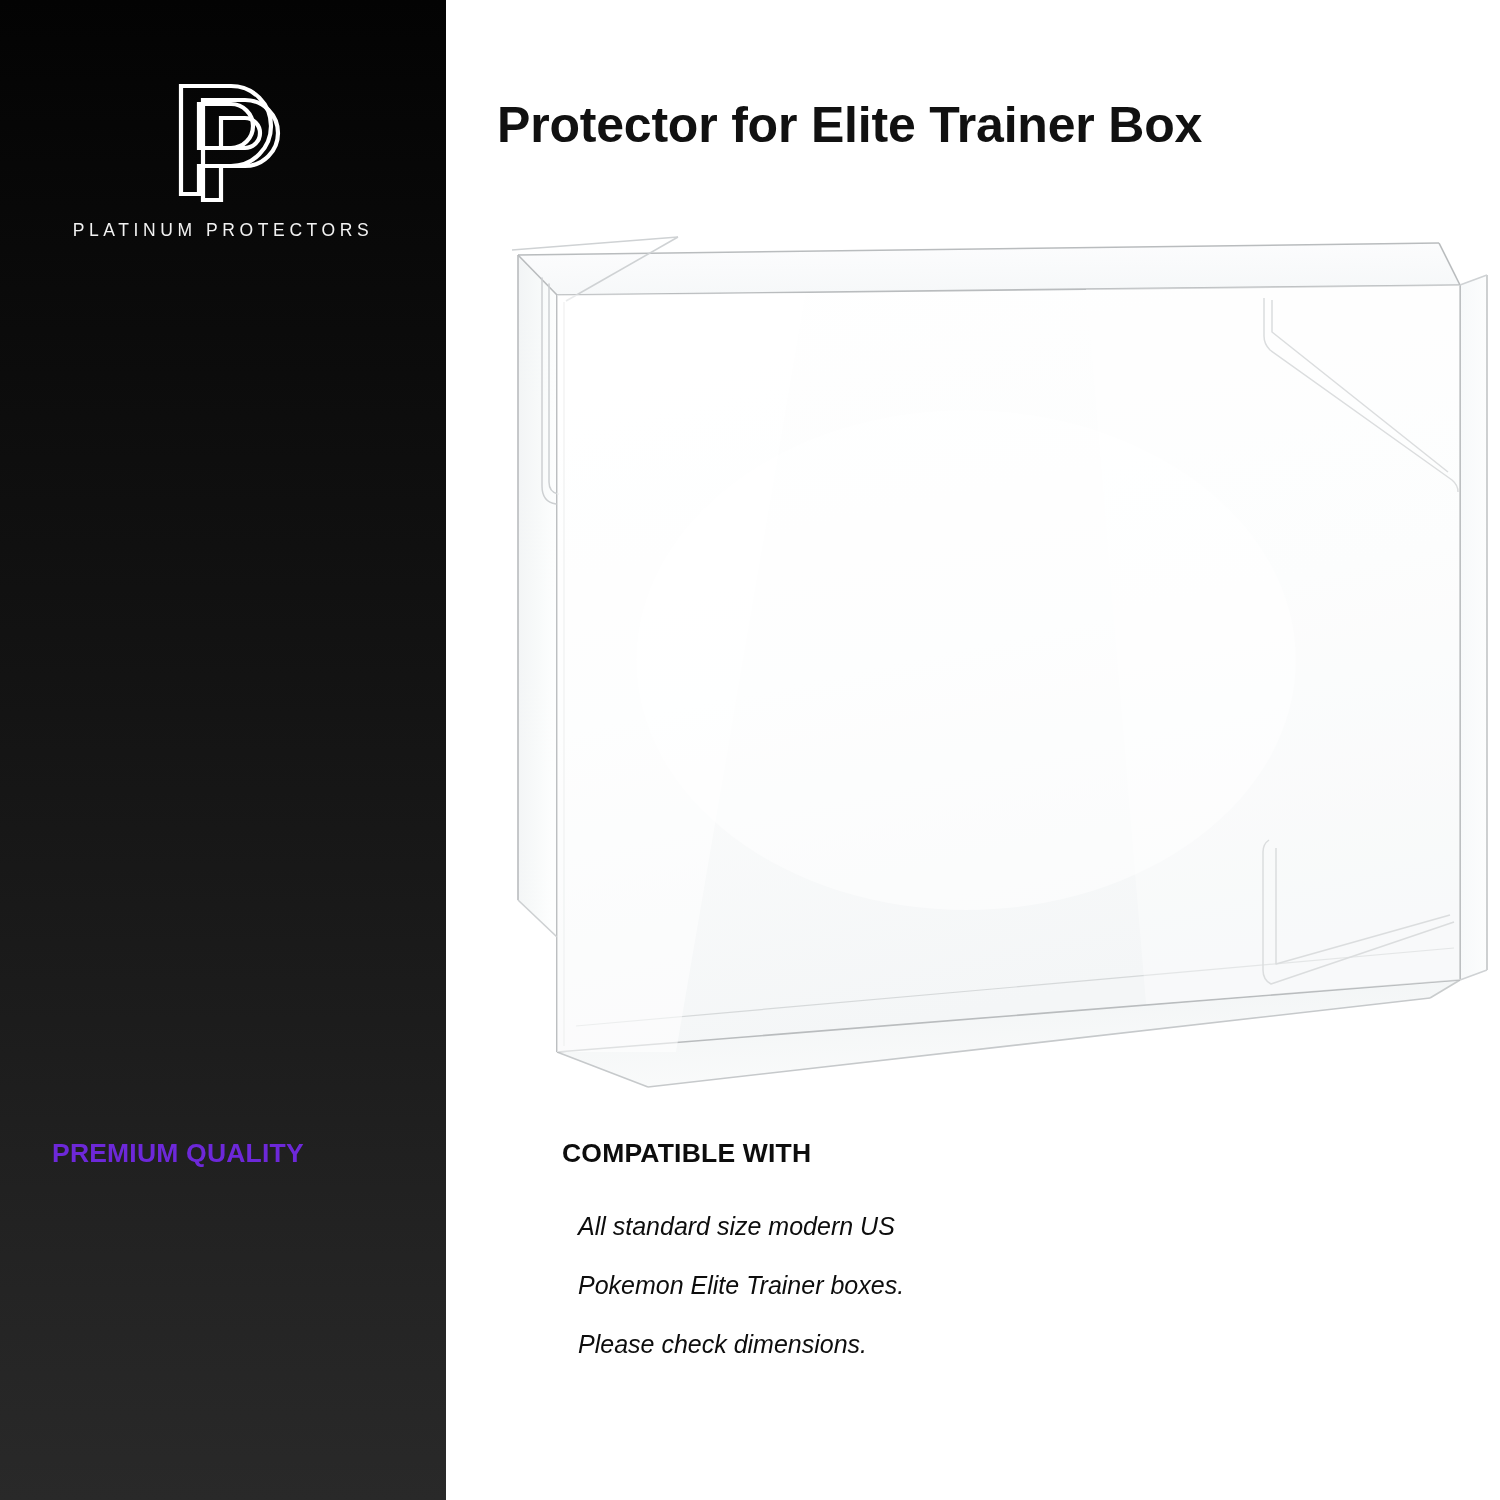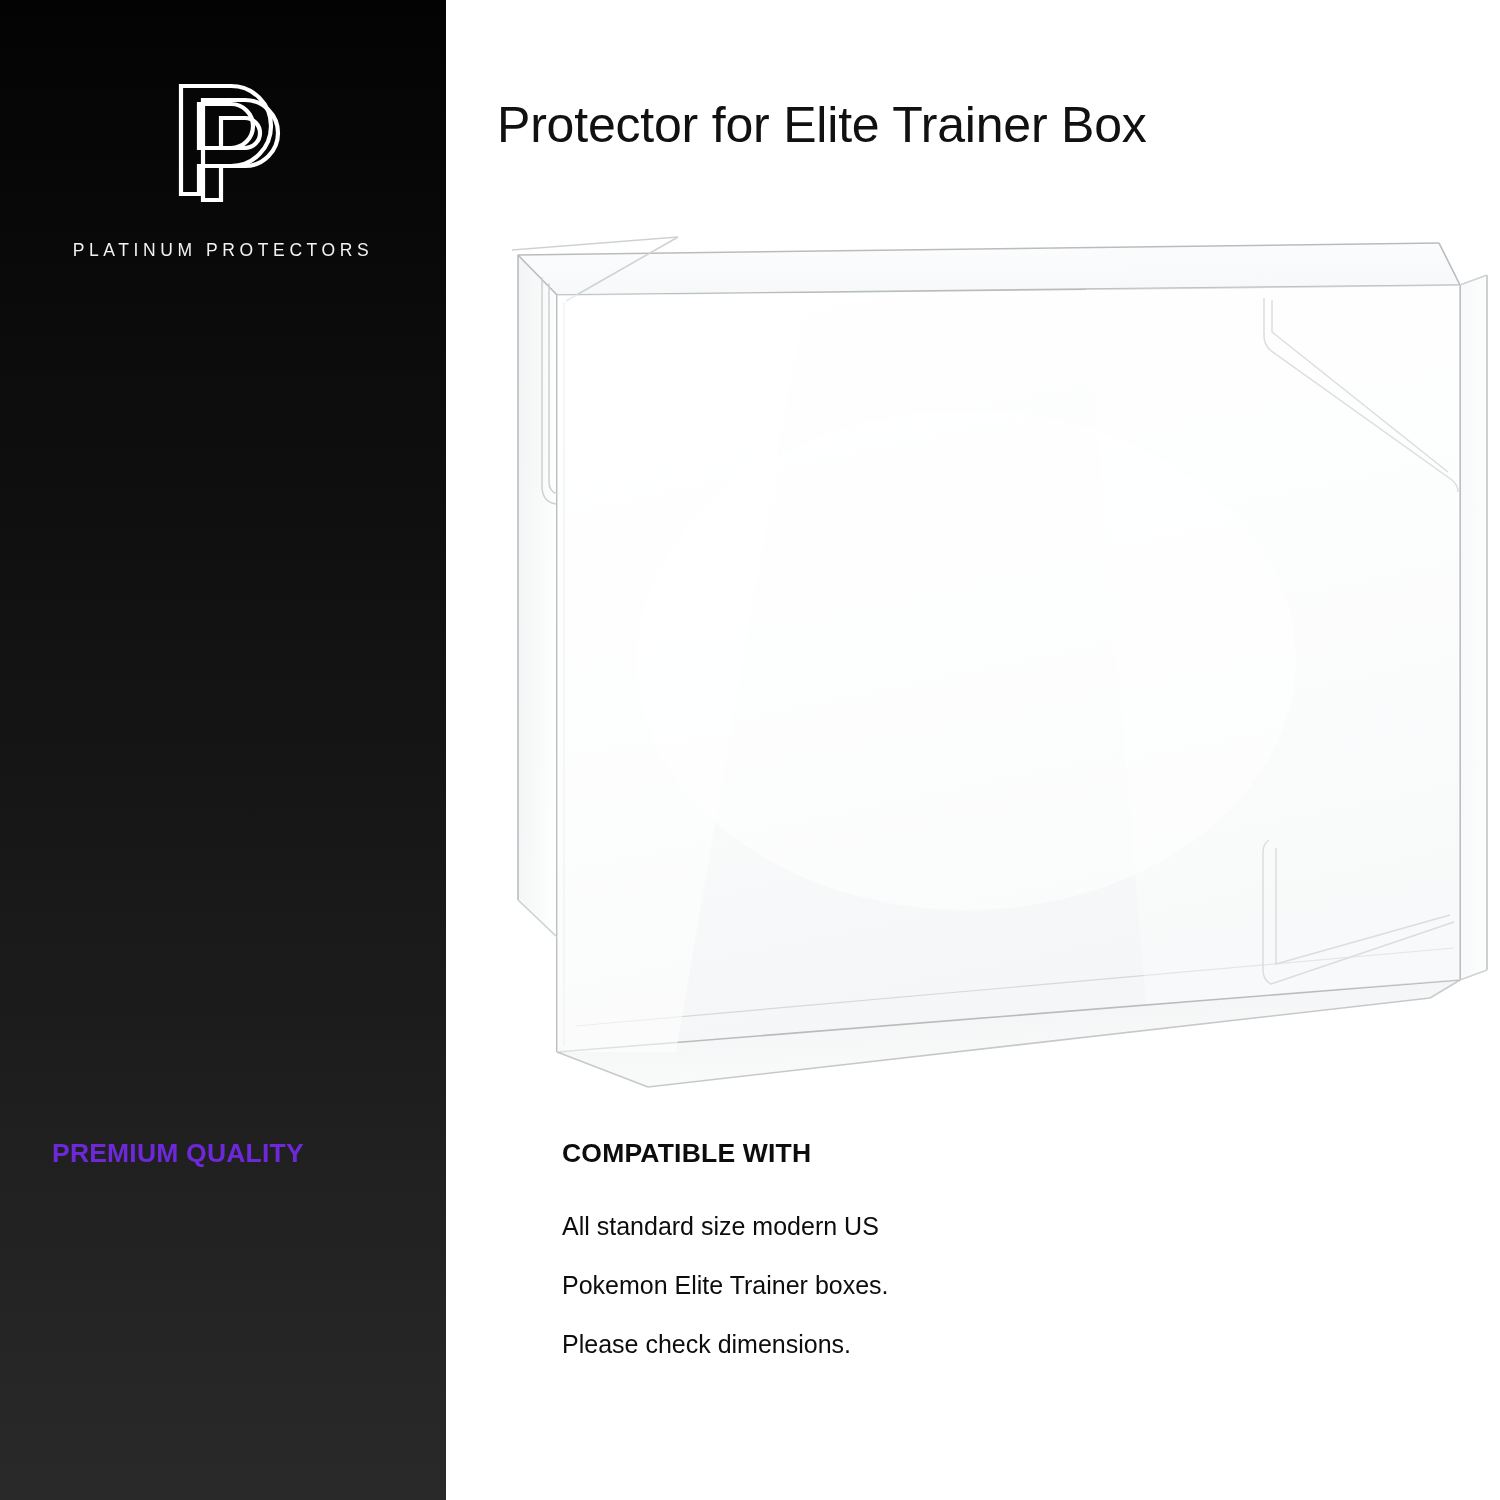--- a/index.html
+++ b/index.html
@@ -39,21 +39,21 @@
     top: 78px;
     width: 446px;
     text-align: center;
   }
   #logo-mark {
     display: block;
     margin: 0 auto;
   }
   #brand-wordmark {
     display: block;
-    margin-top: 32px;
+    margin-top: 12px;
     color: #f2f2f2;
     font-size: 17.5px;
     font-weight: 400;
     letter-spacing: 4.6px;
     white-space: nowrap;
   }
 
   
   #premium-block {
     position: absolute;
@@ -77,21 +77,21 @@
     margin: 0;
   }
 
   
   #page-title {
     position: absolute;
     left: 497px;
     top: 96px;
     color: #111111;
     font-size: 50px;
-    font-weight: 400;
+    font-weight: 700;
     letter-spacing: -0.2px;
     white-space: nowrap;
   }
 
   
   #product-figure {
     position: absolute;
     left: 446px;
     top: 180px;
     width: 1054px;
@@ -117,21 +117,22 @@
     font-weight: bold;
     letter-spacing: 0.2px;
     line-height: 1.0;
     margin: 0 0 30px 0;
   }
   .feature-body {
     color: #0d0d0d;
     font-size: 25px;
     font-weight: 400;
     line-height: 59px;
-    margin: 0;
+    margin: 16px;
+    font-style: italic;
   }
 </style>
 </head>
 <body>
 
 <div id="page">
 
   <div id="dark-panel"></div>
 
   <div id="brand">

